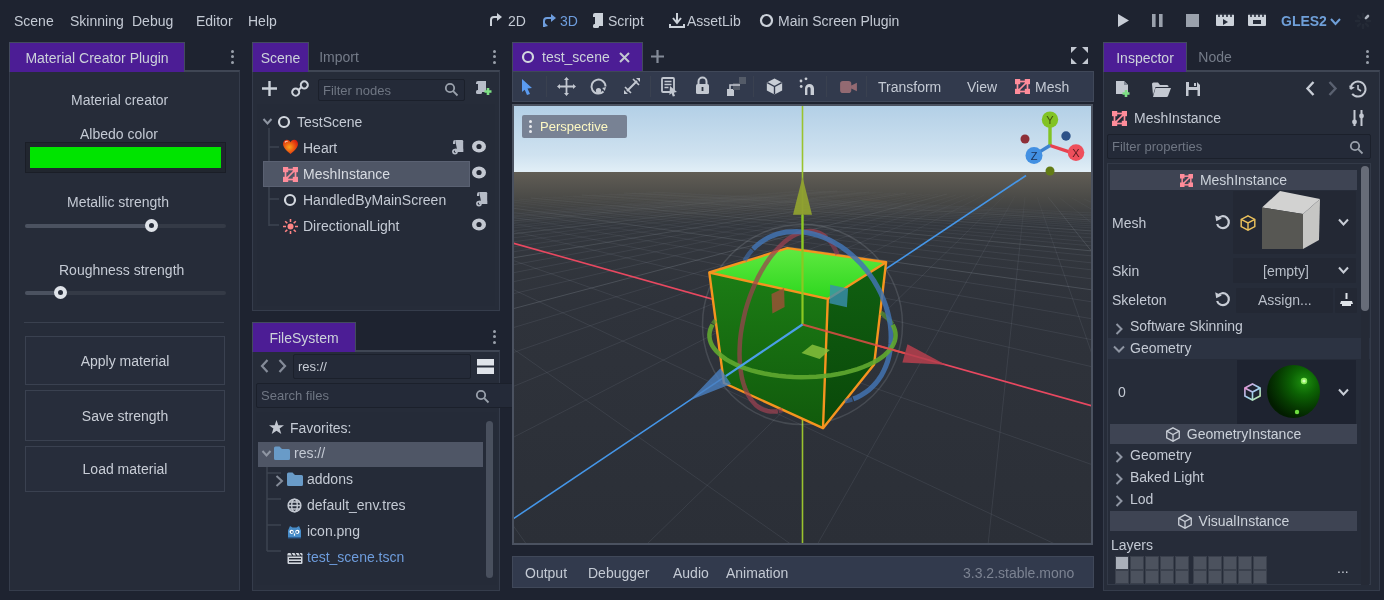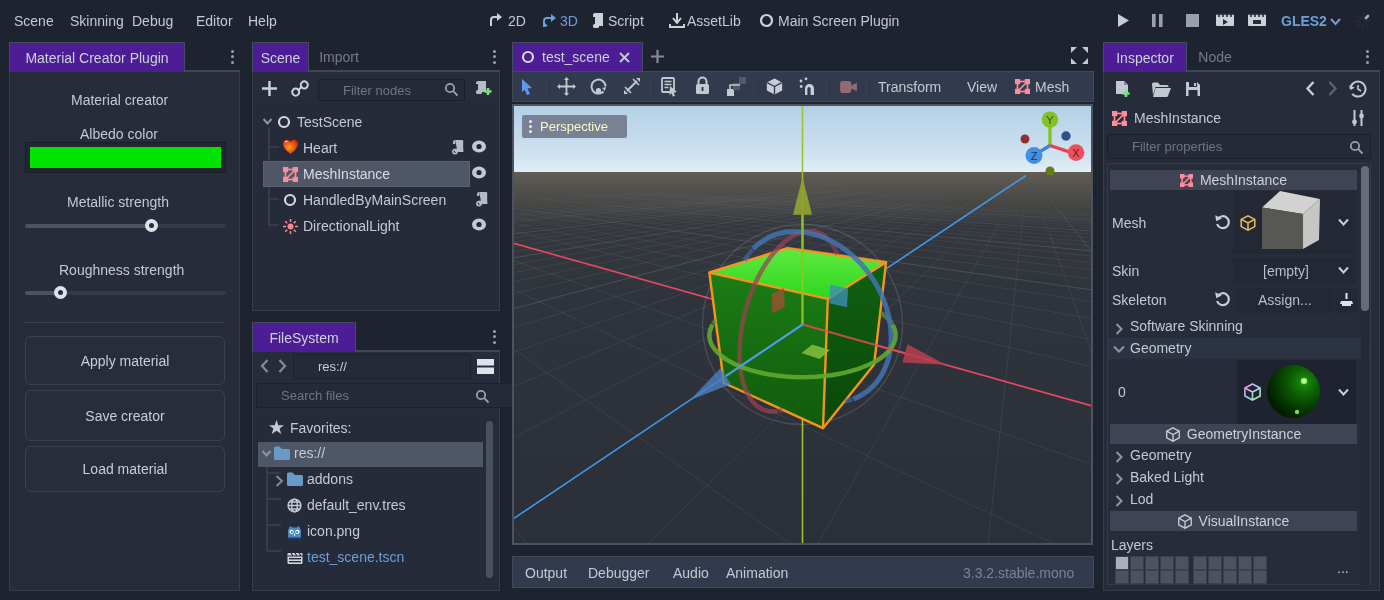--- a/index.html
+++ b/index.html
@@ -2,25 +2,25 @@
 <html><head><meta charset="utf-8"><style>
 *{margin:0;padding:0;box-sizing:border-box}
 html,body{width:1384px;height:600px;overflow:hidden;background:#1e2330;
 font-family:"Liberation Sans",sans-serif;-webkit-font-smoothing:antialiased}
 .abs{position:absolute}
 .panel{position:absolute;background:#262c39;border:1px solid #353c4b;border-top:2px solid #3f4654}
 .tab{position:absolute;z-index:2;background:#4c1d95;color:#ccd2da;font-size:14px;display:flex;align-items:center;justify-content:center;border-top:1px solid #434b5e;border-left:1px solid #434b5e;border-right:1px solid #434b5e}
 .ghosttab{position:absolute;color:#757c89;font-size:14px;display:flex;align-items:center;justify-content:center}
 .txt{position:absolute;color:#c4cad4;font-size:14px;white-space:nowrap}
 .dim{color:#7c8392}
-.input{position:absolute;background:#242a38;border:1px solid #1b202b;border-radius:2px;color:#6f7683;font-size:13px;display:flex;align-items:center;padding:0 24px}
+.input{position:absolute;background:#242a38;border:1px solid #1b202b;border-radius:2px;color:#6f7683;font-size:13px;display:flex;align-items:center;padding:0 4px}
 .dots{position:absolute;width:4px;color:#9aa0ab}
 .dot{width:3px;height:3px;border-radius:50%;background:#9aa0ab;margin:2.5px 0}
 svg{position:absolute;overflow:visible}
-.btn{position:absolute;background:#272d3b;border:1px solid #3a4150;border-radius:6px;color:#c8cdd6;font-size:14px;display:flex;align-items:center;justify-content:center}
+.btn{position:absolute;background:#272d3b;border:1px solid #3a4150;border-radius:0;color:#c8cdd6;font-size:14px;display:flex;align-items:center;justify-content:center}
 .hdr{position:absolute;background:#3e4453;color:#ccd2da;font-size:14px;display:flex;align-items:center;justify-content:center}
 .cell{position:absolute;background:#232834;border-radius:1px}
 </style></head><body>
 
 <div class="abs" style="left:0;top:0;width:1384px;height:42px;background:#1e2330"></div>
 <div class="txt" style="left:14px;top:13px">Scene</div>
 <div class="txt" style="left:70px;top:13px">Skinning</div>
 <div class="txt" style="left:132px;top:13px">Debug</div>
 <div class="txt" style="left:196px;top:13px">Editor</div>
 <div class="txt" style="left:248px;top:13px">Help</div>
@@ -96,21 +96,21 @@
 <div class="abs" style="left:25px;top:224px;width:127px;height:4px;background:#4b5260;border-radius:2px"></div>
 <div class="abs" style="left:145px;top:219px;width:13px;height:13px;border-radius:50%;background:#dfe3e9"></div>
 <div class="abs" style="left:149px;top:223px;width:5px;height:5px;border-radius:50%;background:#262c39"></div>
 <div class="txt" style="left:59px;top:262px">Roughness strength</div>
 <div class="abs" style="left:25px;top:291px;width:201px;height:4px;background:#343a46;border-radius:2px"></div>
 <div class="abs" style="left:25px;top:291px;width:36px;height:4px;background:#4b5260;border-radius:2px"></div>
 <div class="abs" style="left:54px;top:286px;width:13px;height:13px;border-radius:50%;background:#dfe3e9"></div>
 <div class="abs" style="left:58px;top:290px;width:5px;height:5px;border-radius:50%;background:#262c39"></div>
 <div class="abs" style="left:24px;top:322px;width:200px;height:1px;background:#3a414f"></div>
 <div class="btn" style="left:25px;top:336px;width:200px;height:49px">Apply material</div>
-<div class="btn" style="left:25px;top:390px;width:200px;height:51px">Save creator</div>
+<div class="btn" style="left:25px;top:390px;width:200px;height:51px">Save strength</div>
 <div class="btn" style="left:25px;top:446px;width:200px;height:46px">Load material</div>
 
 <div class="tab" style="left:252px;top:42px;width:57px;height:30px">Scene</div>
 <div class="ghosttab" style="left:309px;top:42px;width:60px;height:30px">Import</div>
 <div class="dots" style="left:493px;top:47px">
     <div class="dot"></div>
     <div class="dot"></div>
     <div class="dot"></div>
   </div>
 <div class="panel" style="left:252px;top:70px;width:248px;height:241px"></div>

